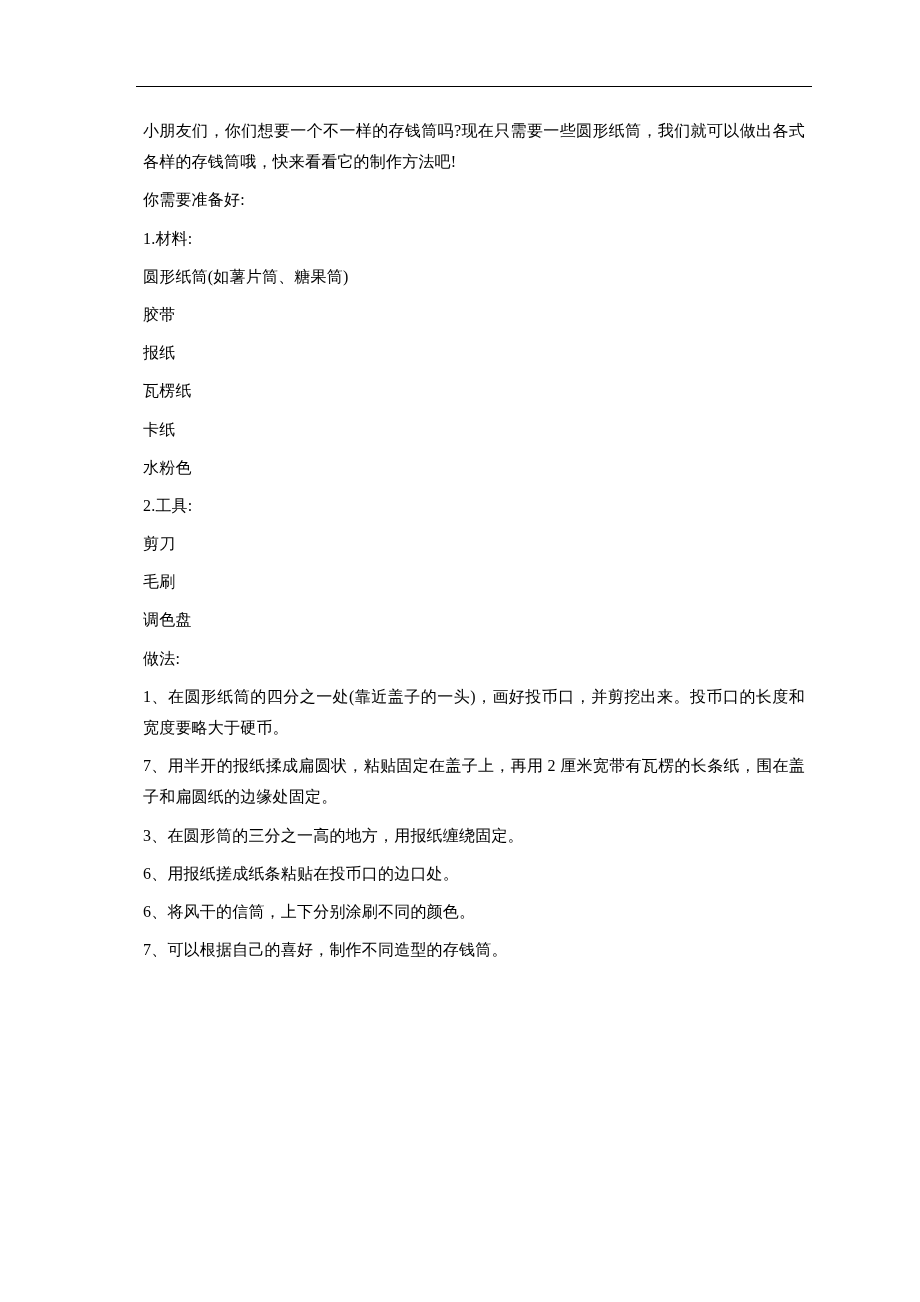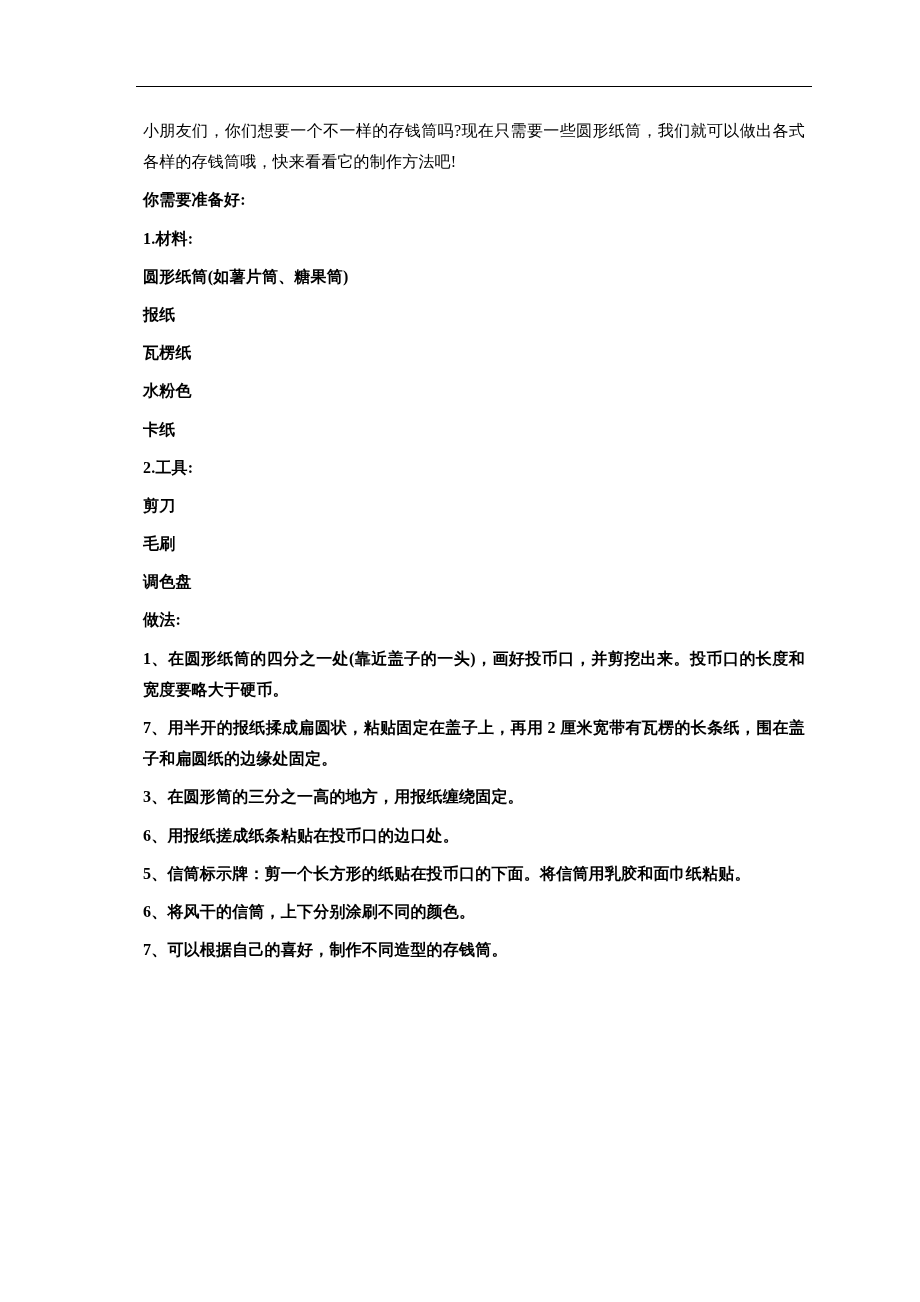--- a/index.html
+++ b/index.html
@@ -24,42 +24,41 @@
     }
     .content {
       text-align: justify;
       letter-spacing: 0.2px;
     }
     .intro {
       text-align: justify;
     }
     .line {
       display: block;
-      font-weight: bold;
     }
   </style>
 </head>
 <body>
 
 <hr class="divider">
 
 <div class="content">
   <div class="intro">小朋友们，你们想要一个不一样的存钱筒吗?现在只需要一些圆形纸筒，我们就可以做出各式各样的存钱筒哦，快来看看它的制作方法吧!</div>
   <div class="line">你需要准备好:</div>
   <div class="line">1.材料:</div>
   <div class="line">圆形纸筒(如薯片筒、糖果筒)</div>
+  <div class="line">胶带</div>
   <div class="line">报纸</div>
   <div class="line">瓦楞纸</div>
+  <div class="line">卡纸</div>
   <div class="line">水粉色</div>
-  <div class="line">卡纸</div>
   <div class="line">2.工具:</div>
   <div class="line">剪刀</div>
   <div class="line">毛刷</div>
   <div class="line">调色盘</div>
   <div class="line">做法:</div>
   <div class="line">1、在圆形纸筒的四分之一处(靠近盖子的一头)，画好投币口，并剪挖出来。投币口的长度和宽度要略大于硬币。</div>
   <div class="line">7、用半开的报纸揉成扁圆状，粘贴固定在盖子上，再用 2 厘米宽带有瓦楞的长条纸，围在盖子和扁圆纸的边缘处固定。</div>
   <div class="line">3、在圆形筒的三分之一高的地方，用报纸缠绕固定。</div>
   <div class="line">6、用报纸搓成纸条粘贴在投币口的边口处。</div>
-  <div class="line">5、信筒标示牌：剪一个长方形的纸贴在投币口的下面。将信筒用乳胶和面巾纸粘贴。</div>
   <div class="line">6、将风干的信筒，上下分别涂刷不同的颜色。</div>
   <div class="line">7、可以根据自己的喜好，制作不同造型的存钱筒。</div>
 </div>
 
 </body></html>

